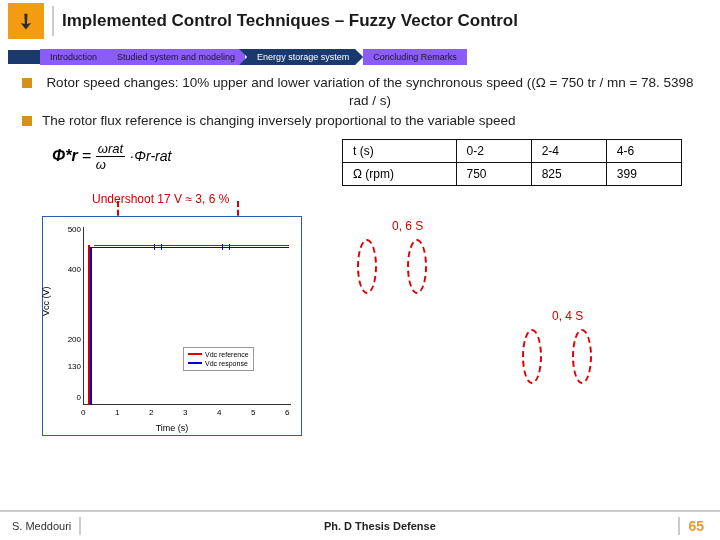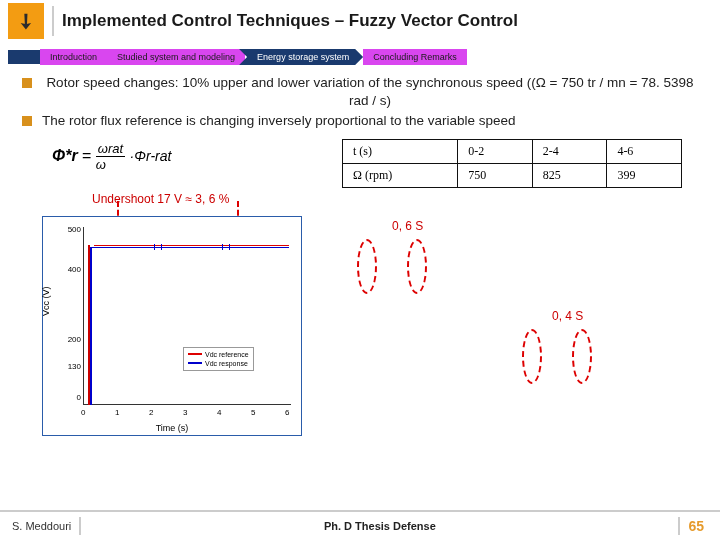--- a/index.html
+++ b/index.html
@@ -8,21 +8,21 @@
   .top-bar { height: 42px; display: flex; align-items: center; }
   .logo-box { width: 36px; height: 36px; background: #f39c12; margin-left: 8px; display: flex; align-items: center; justify-content: center; position: relative; }
   .logo-arrow { color: #2c2c2c; font-size: 20px; font-weight: bold; transform: rotate(45deg); }
   .title-sep { width: 2px; height: 30px; background: #ccc; margin: 0 8px; }
   .title { font-size: 17px; font-weight: bold; color: #1a1a1a; }
   .nav-bar { height: 22px; display: flex; align-items: center; padding-left: 8px; margin-top: 4px; }
   .nav-pre { width: 32px; height: 14px; background: #1a3a6e; }
   .nav-item { font-size: 9px; padding: 3px 10px; position: relative; }
   .nav-chev { background: #1a3a6e; color: #fff; padding: 3px 14px 3px 18px; font-size: 9px; clip-path: polygon(0 0, calc(100% - 8px) 0, 100% 50%, calc(100% - 8px) 100%, 0 100%, 8px 50%); margin-left: -6px; }
   .nav-chev.first { clip-path: polygon(0 0, calc(100% - 8px) 0, 100% 50%, calc(100% - 8px) 100%, 0 100%); padding-left: 8px; margin-left: 0; }
-  .nav-plain { color: #1a1a1a; background: #d946ef; }
+  .nav-plain { color: #1a1a1a; background: #8b5cf6; }
   .content { padding: 6px 22px 0 22px; }
   .bullet-row { display: flex; align-items: flex-start; margin-bottom: 2px; text-align: center; }
   .bullet-sq { width: 10px; height: 10px; background: #d8901c; flex-shrink: 0; margin-top: 4px; margin-right: 10px; }
   .bullet-text { font-size: 13.5px; color: #222; line-height: 1.35; }
   .mid { display: flex; margin-top: 8px; }
   .mid-left { width: 310px; position: relative; }
   .formula-box { margin-left: 30px; margin-top: 2px; }
   .undershoot { font-size: 12px; color: #c00; margin-left: 70px; margin-top: 20px; }
   .chart-box { width: 260px; height: 220px; border: 1.5px solid #2a5caa; margin-left: 20px; margin-top: 10px; background: #fff; position: relative; }
   .chart-inner { position: absolute; left: 40px; right: 10px; top: 10px; bottom: 30px; border-left: 1px solid #333; border-bottom: 1px solid #333; }
@@ -30,21 +30,21 @@
   .xlabel { position: absolute; bottom: 2px; left: 50%; transform: translateX(-50%); font-size: 9px; }
   .tick-y { position: absolute; left: 22px; font-size: 8px; text-align: right; width: 16px; }
   .tick-x { position: absolute; bottom: 18px; font-size: 8px; }
   .legend { position: absolute; border: 1px solid #999; background: #fff; font-size: 7px; padding: 2px 4px; left: 140px; top: 130px; line-height: 1.3; }
   .leg-line { display: flex; align-items: center; gap: 3px; }
   .leg-sw { width: 14px; height: 2px; }
   .trace-red { position: absolute; border-top: 1.5px solid #d00; }
   .trace-blue { position: absolute; border-top: 1.5px solid #00c; }
   .mid-right { flex: 1; padding-left: 10px; position: relative; }
   .data-table { border-collapse: collapse; font-size: 12px; width: 340px; }
-  .data-table td { border: 1.5px solid #111; padding: 4px 10px; text-align: left; font-family: Liberation Serif, serif; }
+  .data-table td { border: 1.5px solid #111; padding: 4px 10px; text-align: left; }
   .region-label { font-size: 12px; color: #c00; position: absolute; }
   .dash-ellipse { position: absolute; border: 2px dashed #d00; border-radius: 50%; }
   .dash-arrow { position: absolute; border-left: 2px dashed #d00; }
   .footer { position: absolute; bottom: 0; left: 0; right: 0; height: 28px; display: flex; align-items: center; }
   .footer-author { font-size: 11px; color: #333; margin-left: 12px; }
   .footer-sep { width: 2px; height: 18px; background: #ccc; margin: 0 8px; }
   .footer-center { flex: 1; text-align: center; font-size: 11px; font-weight: bold; color: #222; }
   .footer-num { font-size: 14px; font-weight: bold; color: #e69b2d; margin-right: 16px; text-align: right; }
   .fbar { position: absolute; left: 0; bottom: 28px; width: 720px; height: 2px; background: #ccc; }
 </style>

